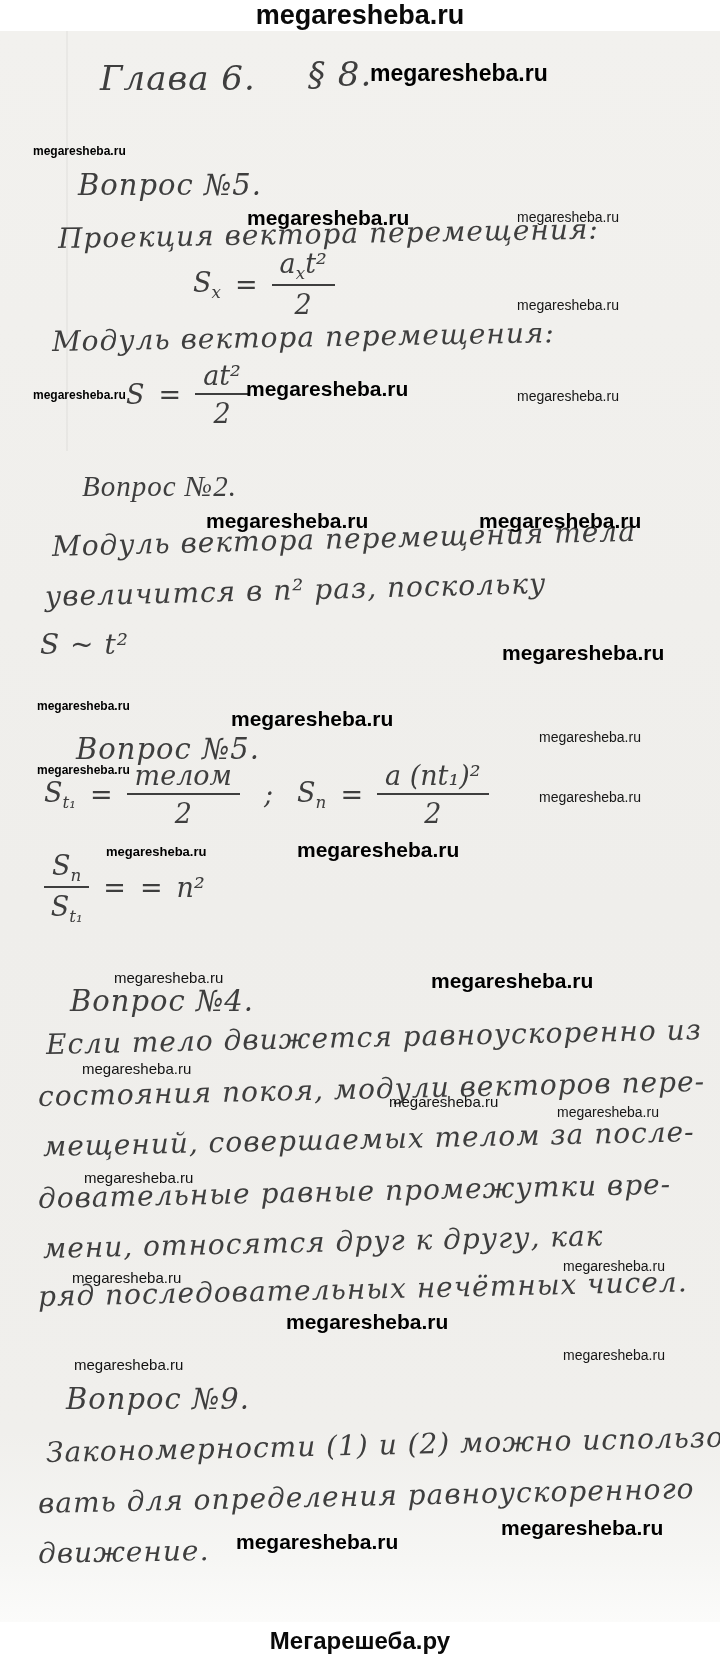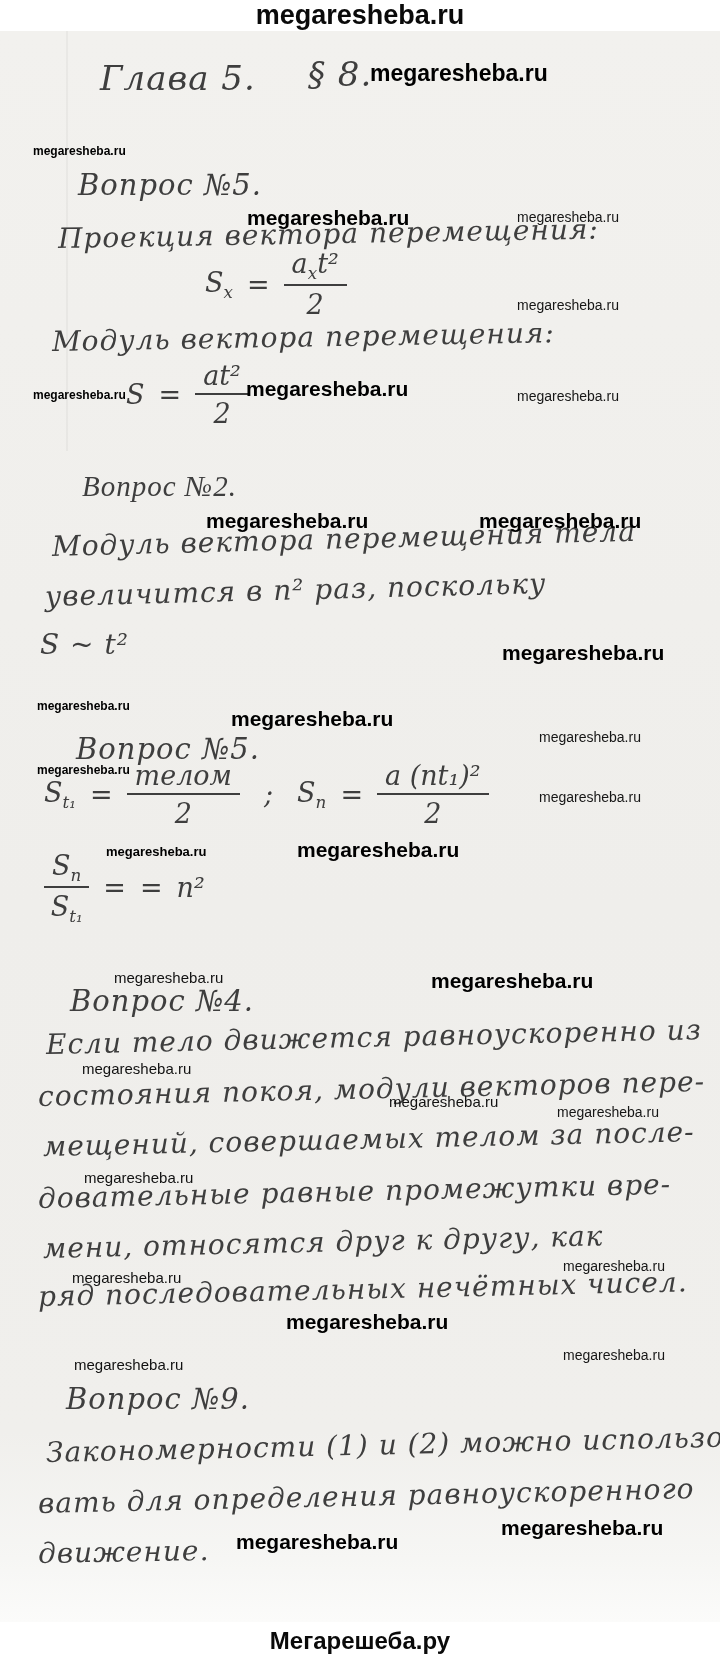--- a/index.html
+++ b/index.html
@@ -69,27 +69,27 @@
 </head>
 <body>
 
 <div class="top-band">
   <span class="brand">megaresheba.ru</span>
 </div>
 
 <div class="paper"></div>
 <div class="crease"></div>
 
-<span class="hw hw-title" style="left:100px;top:58px;">Глава 5.</span>
+<span class="hw hw-title" style="left:100px;top:58px;">Глава 6.</span>
 <span class="hw hw-title" style="left:308px;top:54px;">§ 8.</span>
 
 <span class="hw hw-h" style="left:78px;top:168px;">Вопрос №5.</span>
 <span class="hw hw-t r1" style="left:58px;top:222px;">Проекция вектора перемещения:</span>
 
-<div class="eq-row" style="left:193px;top:248px;margin-left:12px;">
+<div class="eq-row" style="left:193px;top:248px;">
   <span><span>S</span><span class="sb">x</span></span>
   <span>=</span>
   <span class="frac">
     <span class="num"><span>a</span><span class="sb">x</span><span>t²</span></span>
     <span class="den">2</span>
   </span>
 </div>
 
 <span class="hw hw-t r1" style="left:52px;top:325px;">Модуль вектора перемещения:</span>
 

